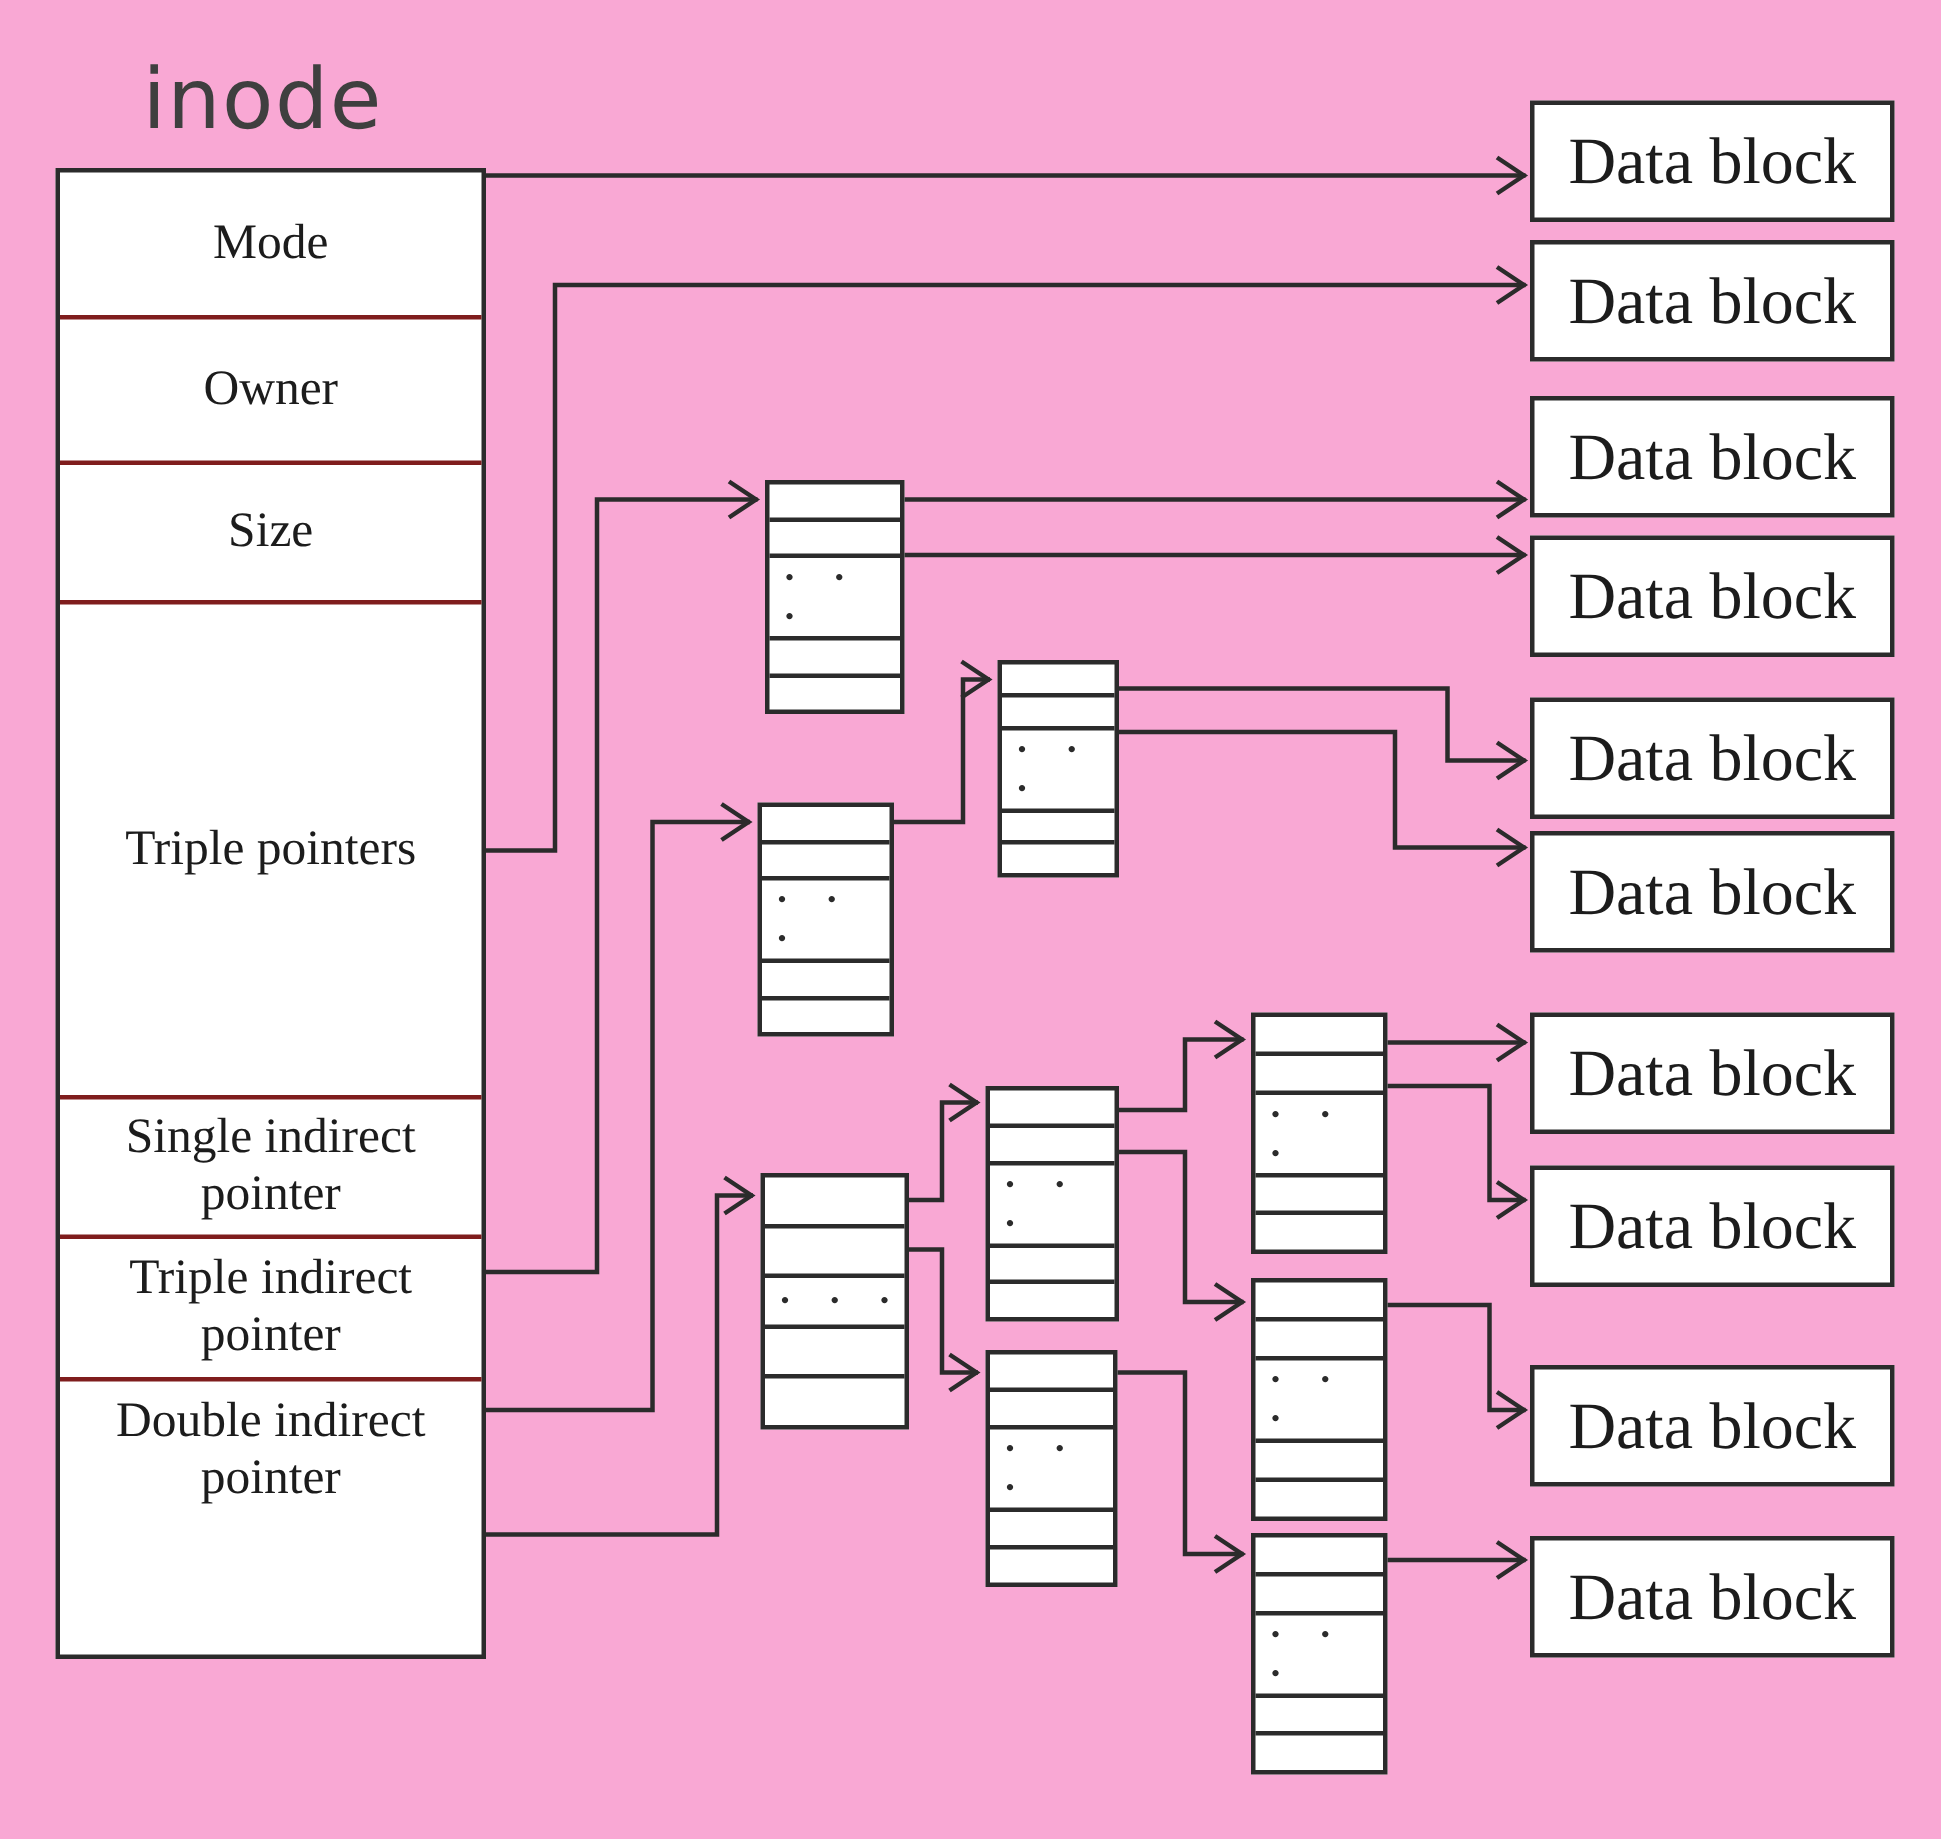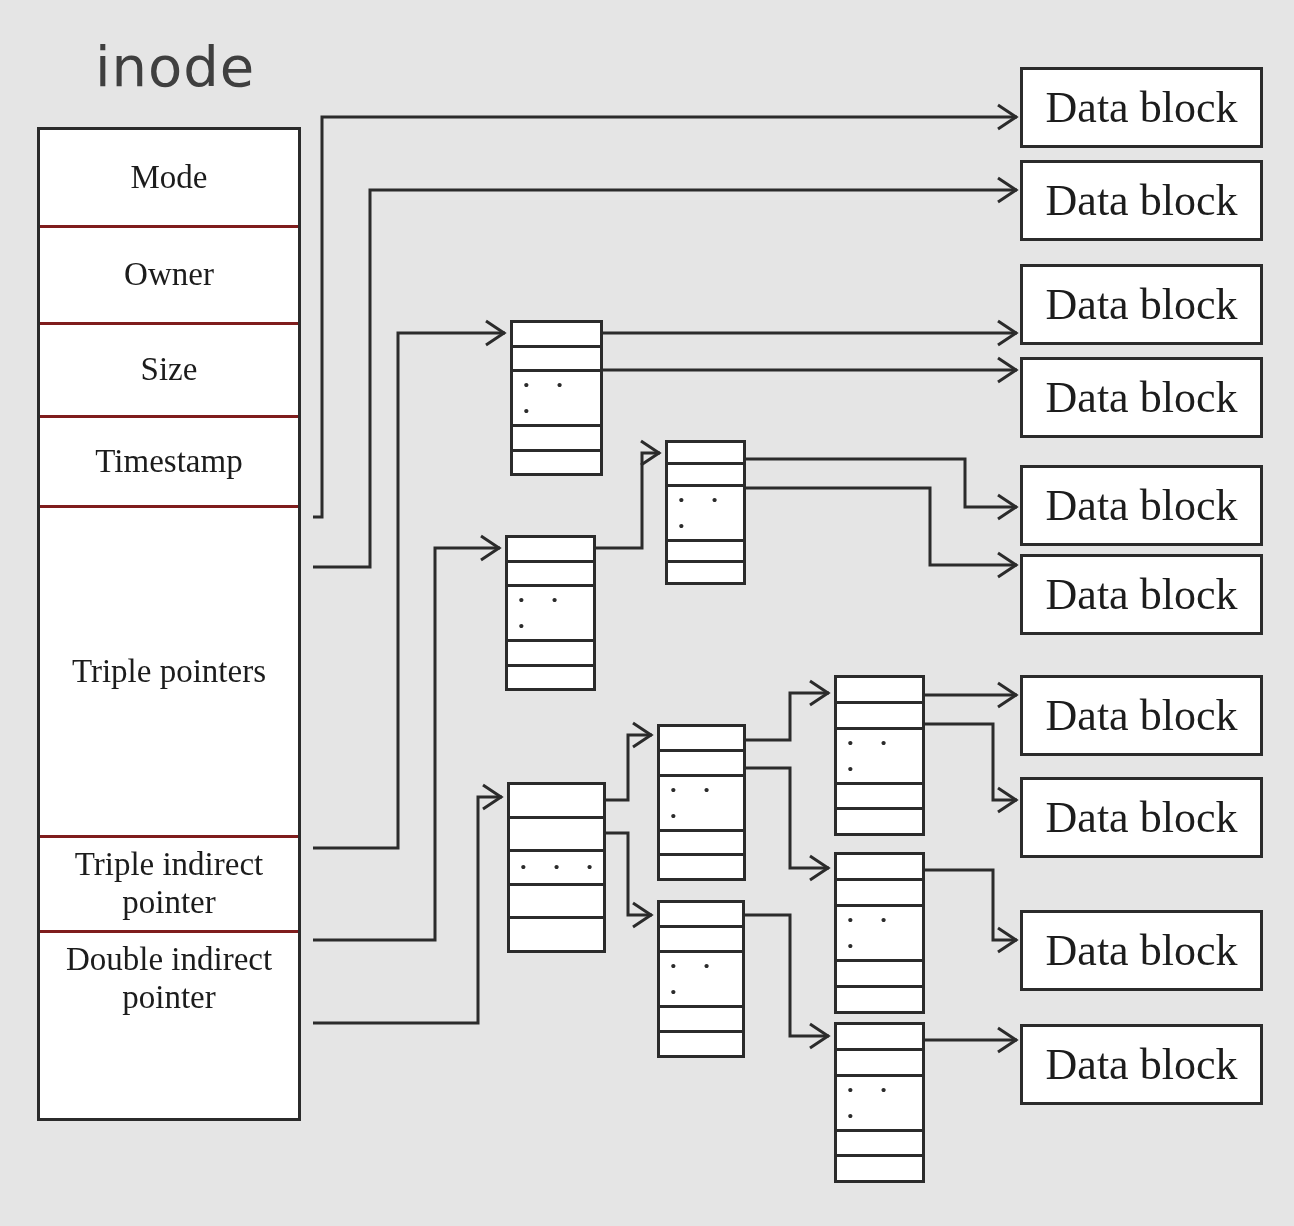--- a/index.html
+++ b/index.html
@@ -1,18 +1,18 @@
 <!DOCTYPE html>
 <html><head>
 <meta charset="utf-8">
 <style>
   * { margin:0; padding:0; box-sizing:border-box; }
   html,body { background:#ffffff; }
   .canvas {
-    position:relative; width:1294px; height:1226px; background:#e5e5e5;
+    position:relative; width:1294px; height:1226px; background:#f9a8d4;
     font-family:"Liberation Serif", serif; color:#1c1c1c; overflow:hidden;
   }
   .wires { position:absolute; left:0; top:0; width:1294px; height:1226px; }
   .wires polyline { fill:none; stroke:#2b2b2b; stroke-width:3; }
   .diagram-title {
     position:absolute; left:95px; top:34px;
     font-family:"DejaVu Sans","Liberation Sans",sans-serif;
     font-size:56px; color:#3f3f3f; letter-spacing:1px;
   }
   .box { position:absolute; border:3px solid #2b2b2b; background:#ffffff; }
@@ -58,26 +58,26 @@
     <polyline points="743,768 790,768 790,868 829,868" marker-end="url(#arrow)"></polyline>
     <polyline points="742,915 790,915 790,1036 829,1036" marker-end="url(#arrow)"></polyline>
     <polyline points="922,695 1017,695" marker-end="url(#arrow)"></polyline>
     <polyline points="922,724 993,724 993,800 1017,800" marker-end="url(#arrow)"></polyline>
     <polyline points="922,870 993,870 993,940 1017,940" marker-end="url(#arrow)"></polyline>
     <polyline points="922,1040 1017,1040" marker-end="url(#arrow)"></polyline>
   </svg>
 
   <div class="diagram-title">inode</div>
 
-  <div class="box inode-table" style="left:37px;top:127px;width:264px;height:994px">
+  <div class="box inode-table" style="left:37px;top:112px;width:287px;height:994px">
     <div class="inode-row" style="flex:0 0 95px">Mode</div>
     <div class="inode-row" style="flex:0 0 97px">Owner</div>
     <div class="inode-row" style="flex:0 0 93px">Size</div>
-    <div class="inode-row" style="flex:0 0 90px">Timestamp</div>
     <div class="inode-row" style="flex:0 0 330px">Triple pointers</div>
+    <div class="inode-row" style="flex:0 0 93px">Single indirect pointer</div>
     <div class="inode-row" style="flex:0 0 95px">Triple indirect pointer</div>
     <div class="inode-row" style="flex:0 0 95px">Double indirect pointer</div>
   </div>
 
   <div class="box pblock" style="left:510px;top:320px;width:93px;height:156px">
     <div class="pcell"></div>
     <div class="pcell"></div>
     <div class="pcell ellipsis">· · ·</div>
     <div class="pcell"></div>
     <div class="pcell"></div>

